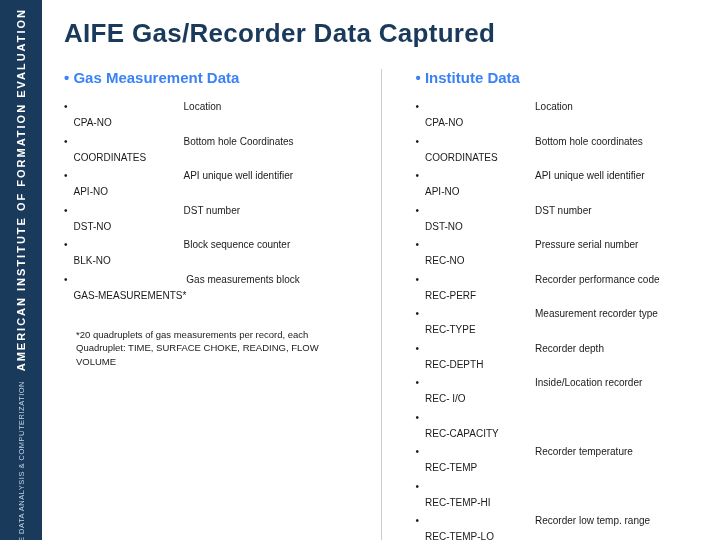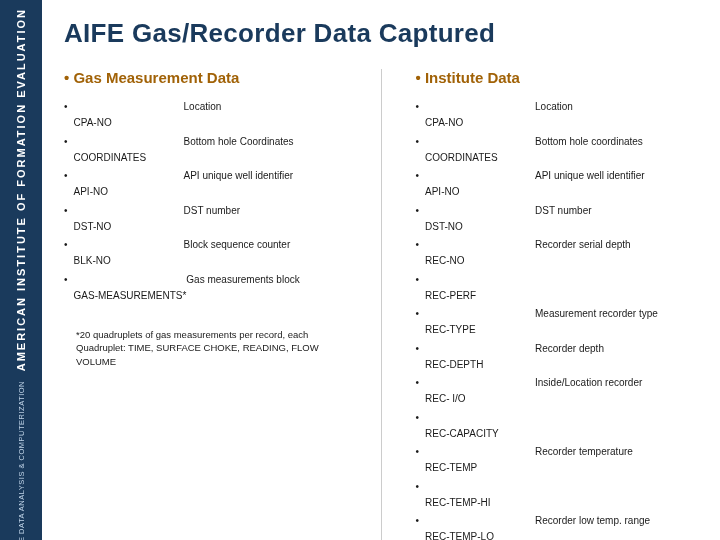--- a/index.html
+++ b/index.html
@@ -78,21 +78,21 @@
 
     .column {
       flex: 1;
       display: flex;
       flex-direction: column;
     }
 
     .section-heading {
       font-size: 15px;
       font-weight: bold;
-      color: #a16207;
+      color: #3b82f6;
       margin-bottom: 14px;
     }
 
     .bullet-list {
       list-style: none;
       padding: 0;
     }
 
     .bullet-list li {
       display: flex;
@@ -224,25 +224,26 @@
             <span class="bullet-value">API unique well identifier</span>
           </li>
           <li>
             <span class="bullet-dot">•</span>
             <span class="bullet-key">DST-NO</span>
             <span class="bullet-value">DST number</span>
           </li>
           <li>
             <span class="bullet-dot">•</span>
             <span class="bullet-key">REC-NO</span>
-            <span class="bullet-value">Recorder serial depth</span>
+            <span class="bullet-value">Pressure serial number</span>
           </li>
           <li>
             <span class="bullet-dot">•</span>
             <span class="bullet-key">REC-PERF</span>
+            <span class="bullet-value">Recorder performance code</span>
           </li>
           <li>
             <span class="bullet-dot">•</span>
             <span class="bullet-key">REC-TYPE</span>
             <span class="bullet-value">Measurement recorder type</span>
           </li>
           <li>
             <span class="bullet-dot">•</span>
             <span class="bullet-key">REC-DEPTH</span>
             <span class="bullet-value">Recorder depth</span>

